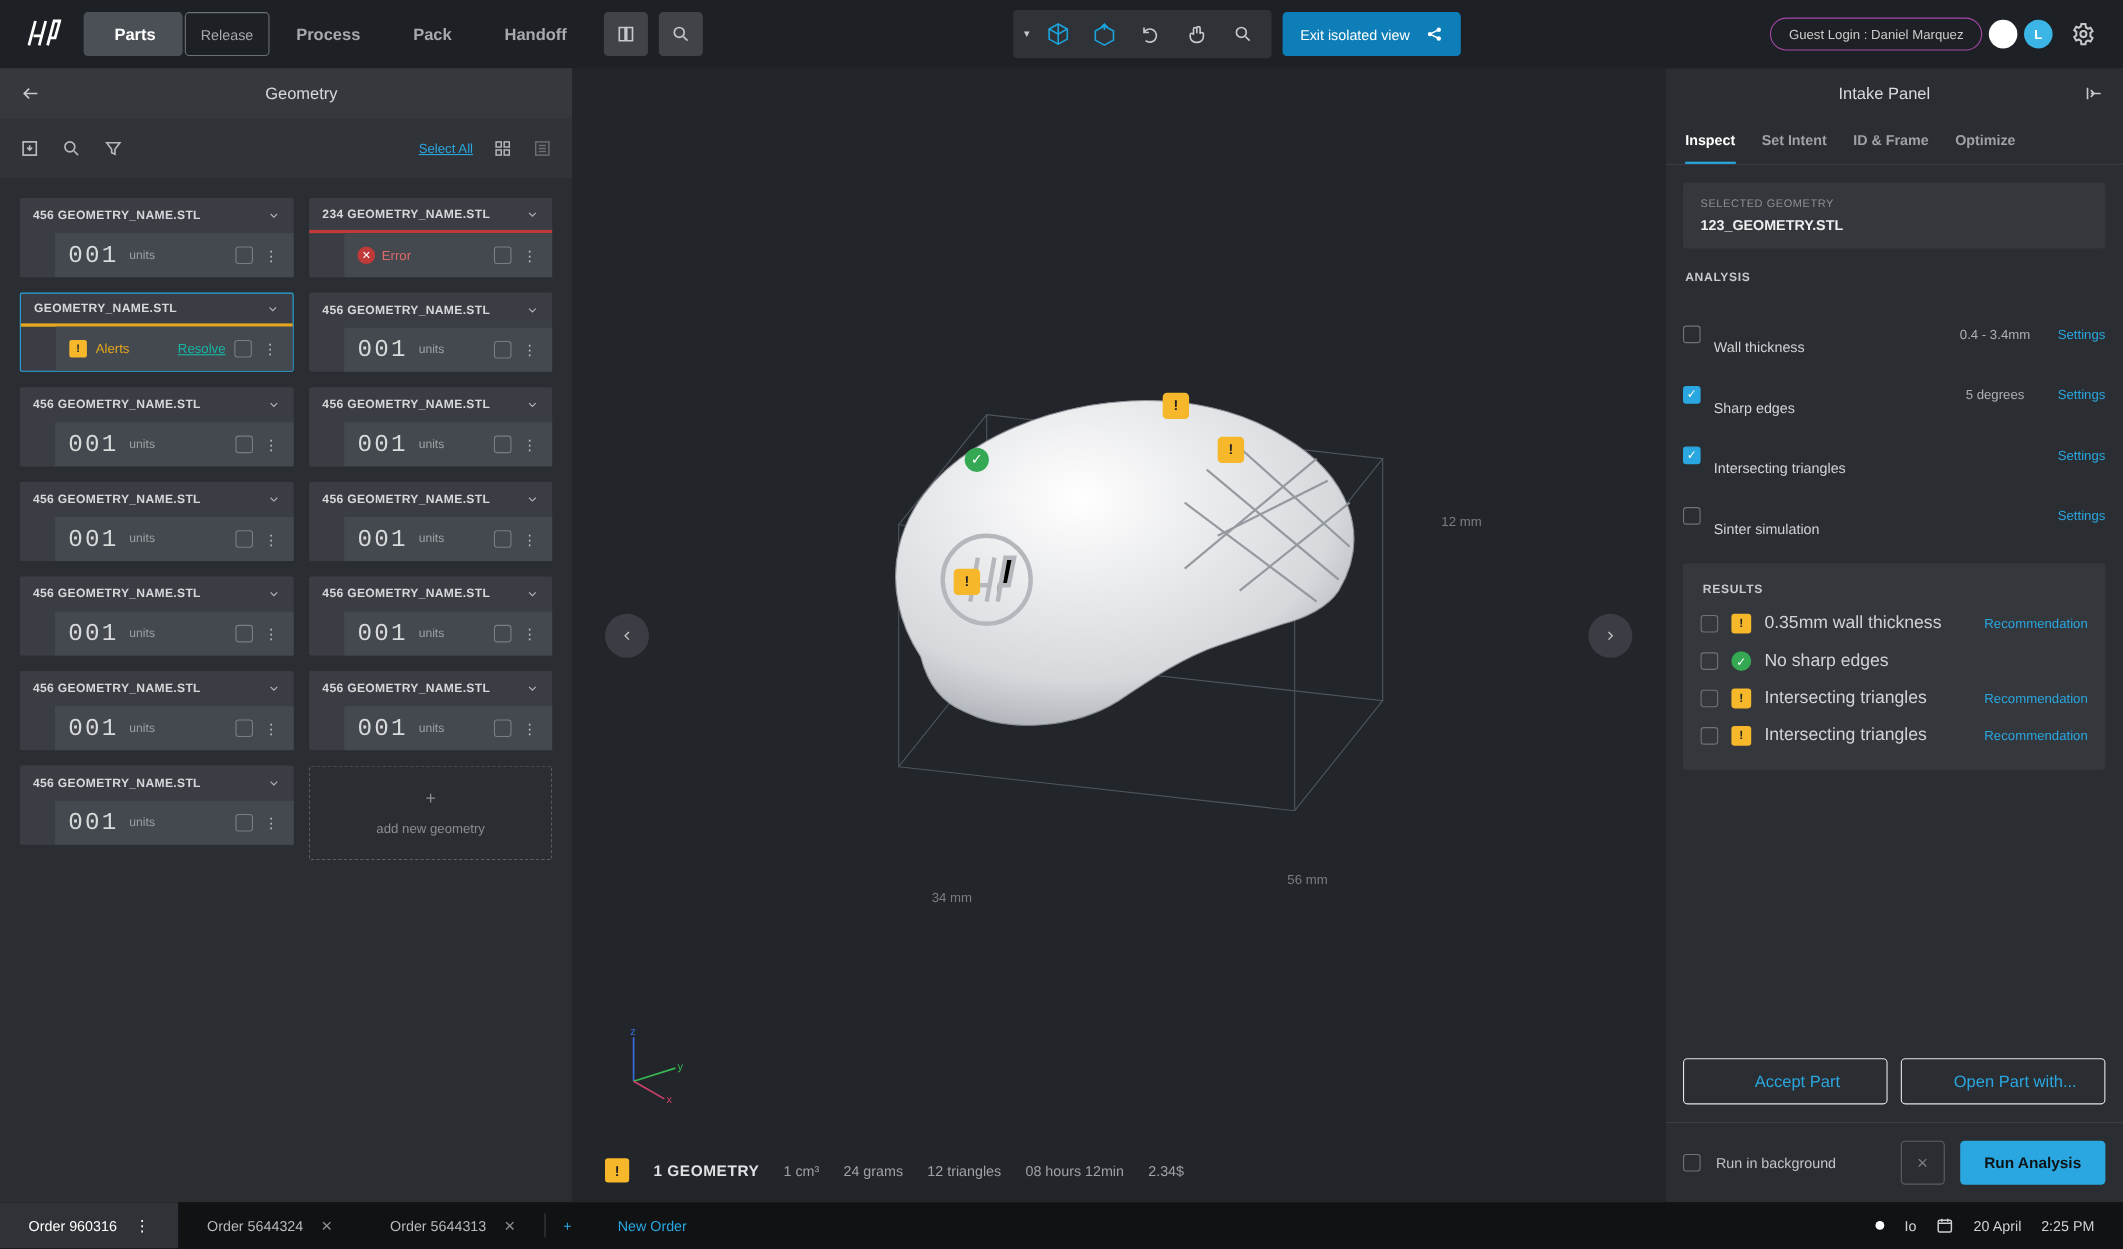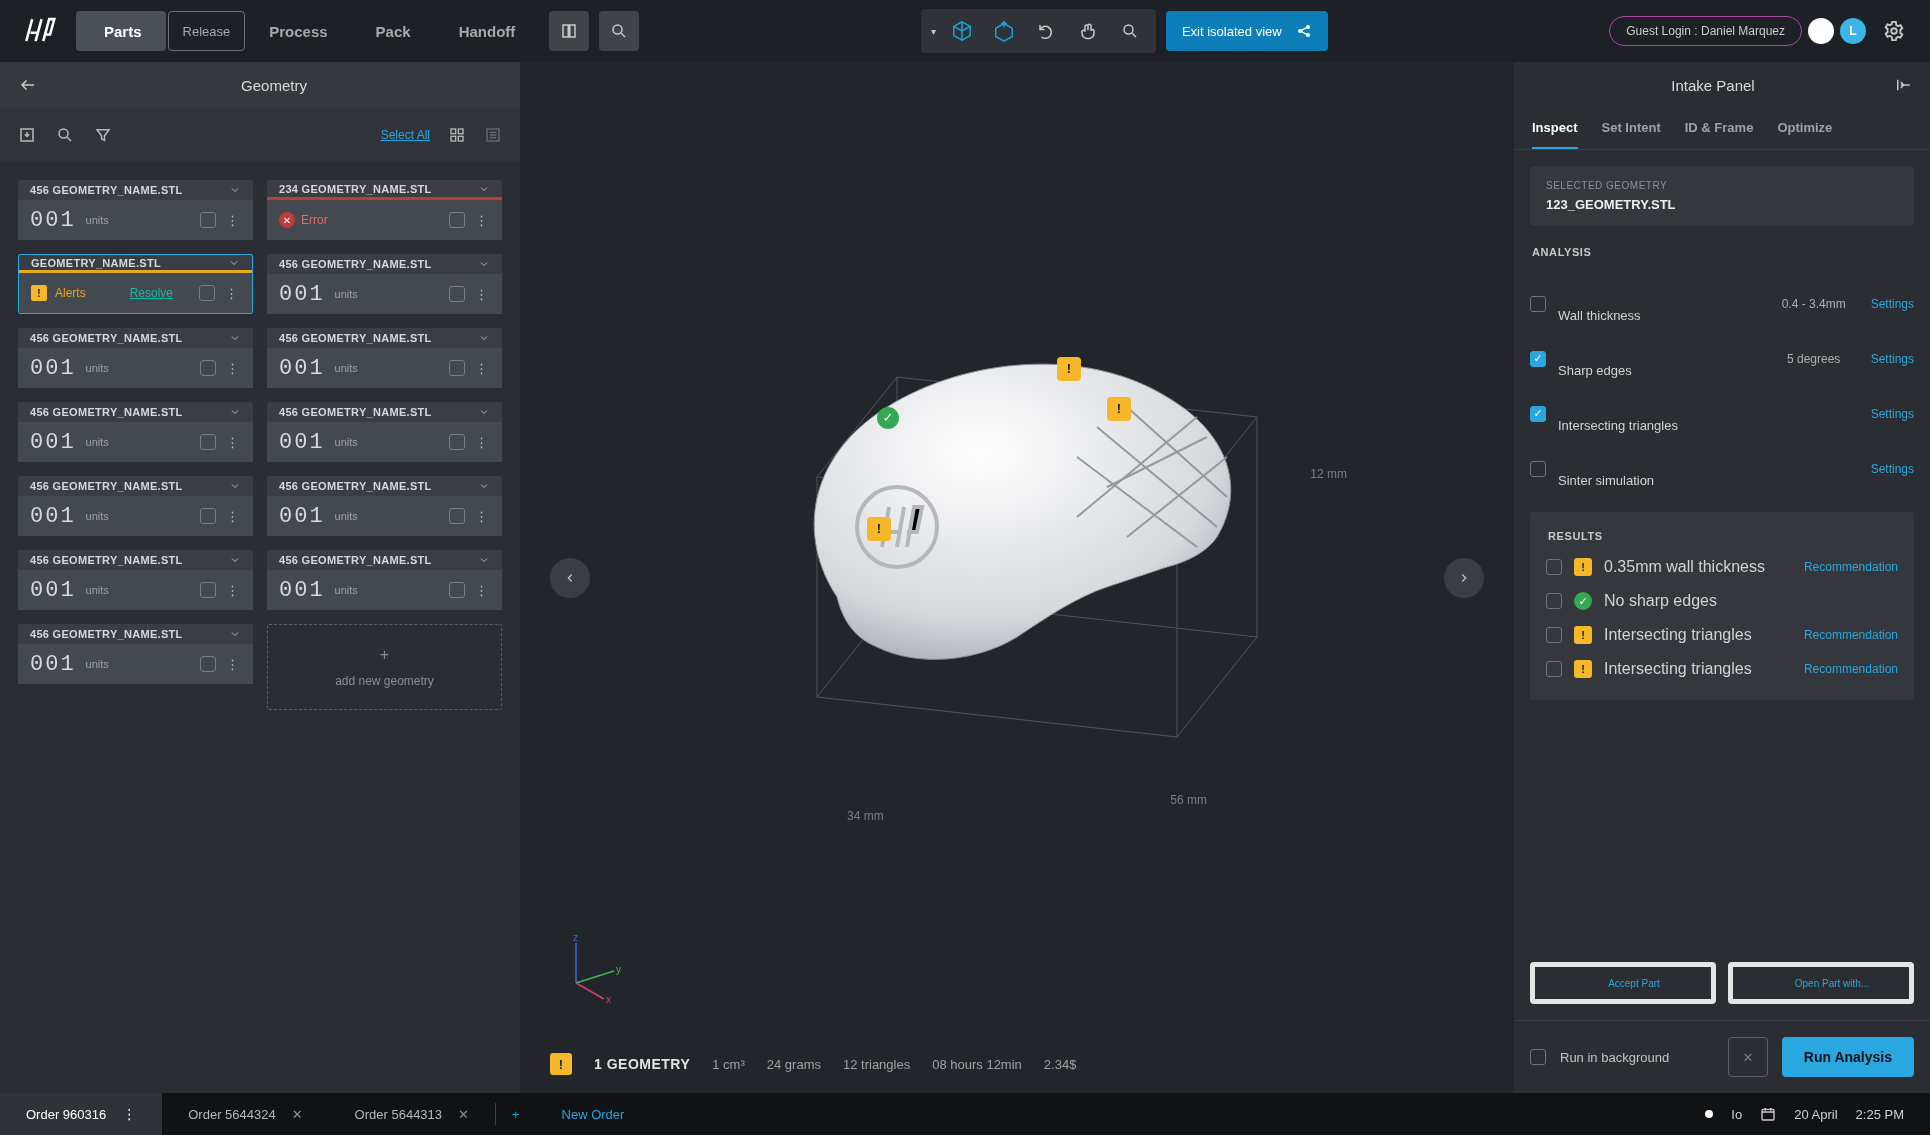--- a/index.html
+++ b/index.html
@@ -36,25 +36,25 @@
 .back-btn { width:28px;height:28px;display:flex;align-items:center;justify-content:center;cursor:pointer; }
 .left-title { flex:1; text-align:center; font-size:15px; color:#d9dadc; }
 .left-toolbar { height:54px; display:flex; align-items:center; padding:0 18px; background:#303338; gap:20px; }
 .lt-left { display:flex; gap:20px; }
 .lt-right { margin-left:auto; display:flex; align-items:center; gap:18px; }
 .link-action { color:#2aa7e0; font-size:12px; text-decoration:underline; cursor:pointer; }
 .icon-plain { cursor:pointer; color:#b6b8bb; }
 
 .cards-scroll { flex:1; overflow-y:auto; padding:18px; }
 .cards-grid { display:grid; grid-template-columns:1fr 1fr; gap:14px; }
-.card { background:#3a3e44; border-radius:2px; height:60px; display:flex; flex-direction:column; position:relative; }
+.card { background:#3a3e44; border-radius:2px; height:72px; display:flex; flex-direction:column; position:relative; }
 .card-top { flex:1; display:flex; align-items:center; padding:0 12px; gap:8px; }
 .card-name { font-size:11px; font-weight:700; letter-spacing:.3px; color:#d6d7d9; }
 .card-caret { margin-left:auto; cursor:pointer; }
-.card-bottom { height:40px; background:#44484f; display:flex; align-items:center; padding:0 12px; gap:8px; }
+.card-bottom { height:40px; background:#44484f; display:flex; align-items:center; padding:0 12px; gap:8px;margin-left:32px; }
 .units-val { font-size:22px; font-family:"Courier New",monospace; color:#d8d9db; letter-spacing:2px; }
 .units-label { font-size:11px; color:#9ea0a3; margin-left:2px; }
 .card-chk { width:16px;height:16px;border:1px solid #7a7d82;border-radius:3px;margin-left:auto;cursor:pointer; }
 .card-more { cursor:pointer; padding:0 2px; }
 
 .card.selected { border:1px solid #2aa7e0; }
 .card.selected .card-top { border-bottom:3px solid #e5a81e; }
 .card.err .card-top { border-bottom:3px solid #c03a3a; }
 .err-row { display:flex;align-items:center;gap:6px;color:#E06A6A;font-size:12px; height:100%; }
 .err-badge { width:16px;height:16px;border-radius:50%;background:#c03a3a;display:flex;align-items:center;justify-content:center;color:#fff;font-size:10px; }
@@ -109,21 +109,21 @@
 .an-val { font-size:12px; color:#aeb0b3; width:90px;text-align:center; }
 .an-settings { color:#2aa7e0; font-size:12px; cursor:pointer; }
 
 .res-row { display:flex; align-items:center; gap:12px; padding:8px 0;}
 .res-warn { width:18px;height:18px;background:#f6b72b;display:flex;align-items:center;justify-content:center;border-radius:3px;color:#222;font-weight:800;font-size:11px;}
 .res-ok { width:18px;height:18px;border-radius:50%;background:#34a853;display:flex;align-items:center;justify-content:center;color:#fff;font-size:11px;}
 .res-label{ flex:1; font-size:16px;color:#d2d3d5;}
 .res-rec{ color:#2aa7e0;font-size:12px;cursor:pointer;}
 
 .rp-btn-row { display:flex; gap:12px; padding:16px;}
-.btn-outline { flex:1; height:42px; border:5px solid #e5e5e5; color:#2aa7e0; border-radius:4px; background:transparent; display:flex;align-items:center;justify-content:center;cursor:pointer;font-size:10px;padding-left:22px;}
+.btn-outline { flex:1; height:42px; border:1px solid #e5e5e5; color:#2aa7e0; border-radius:4px; background:transparent; display:flex;align-items:center;justify-content:center;cursor:pointer;font-size:15px;padding-left:22px;}
 
 .rp-footer { padding:16px; display:flex; align-items:center; gap:14px; border-top:1px solid #3a3e44; }
 .btn-square { width:40px;height:40px;border:1px solid #5c5f64;border-radius:4px;display:flex;align-items:center;justify-content:center;cursor:pointer;color:#7a7d82;}
 .btn-primary { height:40px; padding:0 22px; background:#2aa7e0; color:#0c1418; font-weight:600; border-radius:4px; display:flex;align-items:center;justify-content:center;cursor:pointer;font-size:14px;}
 
 
 .bottom-tabs { height:42px; background:#101214; display:flex; align-items:stretch; }
 .btab { display:flex;align-items:center;padding:0 26px;gap:16px;font-size:13px;color:#b6b8bb;cursor:pointer; position:relative; }
 .btab.active { background:#2f3237; color:#fff;}
 .btab .btab-more{ font-size:14px; cursor:pointer;}

